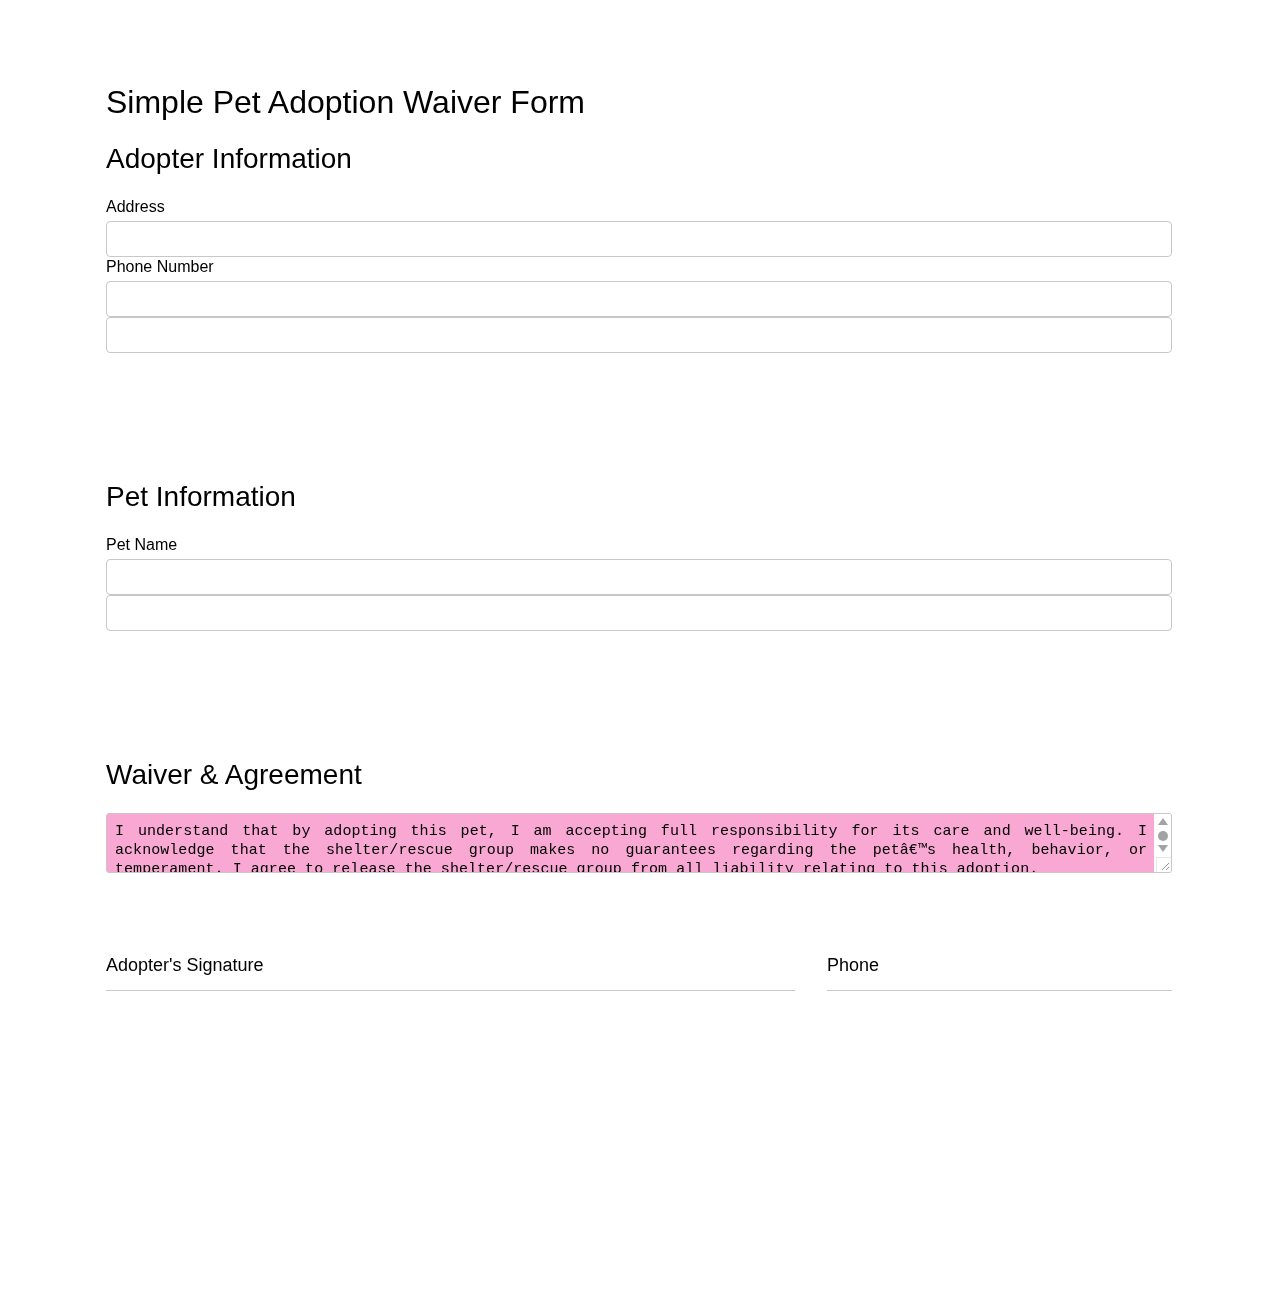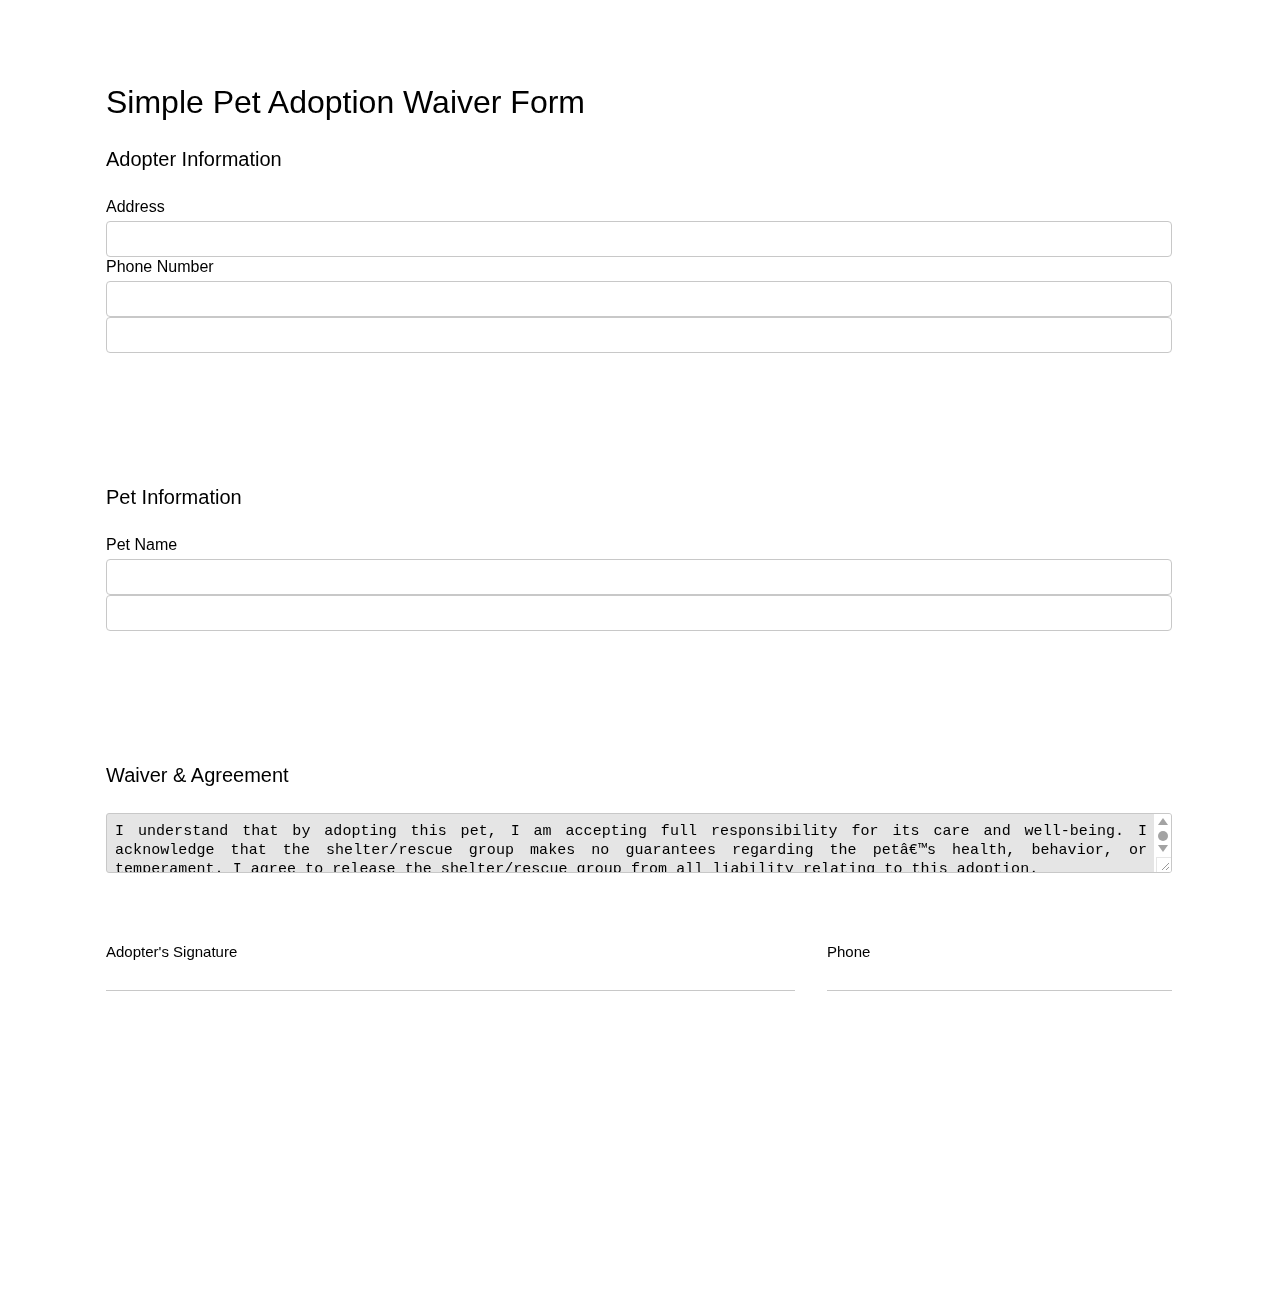--- a/index.html
+++ b/index.html
@@ -22,21 +22,21 @@
       font-weight: normal;
       margin: 0;
       position: absolute;
       top: 82px;
       left: 0;
       white-space: nowrap;
       line-height: 40px;
     }
     .section { position: absolute; left: 0; width: 1066px; }
     .section h2 {
-      font-size: 20px;
+      font-size: 28px;
       font-weight: normal;
       margin: 0;
       line-height: 28px;
       height: 28px;
       white-space: nowrap;
     }
     .field-label {
       display: block;
       font-size: 16px;
       line-height: 18px;
@@ -57,21 +57,21 @@
       outline: none;
     }
     .field { height: 60px; }
 
     .waiver-box {
       position: relative;
       width: 1066px;
       height: 60px;
       border: 1px solid #c8c8c8;
       border-radius: 3px;
-      background: #e5e5e5;
+      background: #f9a8d4;
       overflow: hidden;
     }
     .waiver-text {
       position: absolute;
       left: 8px;
       top: 8px;
       right: 24px;
       font-family: "Liberation Mono", "DejaVu Sans Mono", monospace;
       font-size: 15px;
       line-height: 19px;
@@ -118,25 +118,25 @@
 
     .sig-row {
       position: absolute;
       left: 0;
       top: 940px;
       width: 1066px;
       height: 60px;
     }
     .sig-col { position: absolute; top: 0; }
     .sig-col .sig-label {
-      font-size: 15px;
+      font-size: 18px;
       line-height: 18px;
       white-space: nowrap;
       position: absolute;
-      top: 3px;
+      top: 16px;
       left: 0;
     }
     .sig-col .sig-line {
       position: absolute;
       top: 50px;
       left: 0;
       height: 1px;
       background: #c8c8c8;
     }
   </style>

